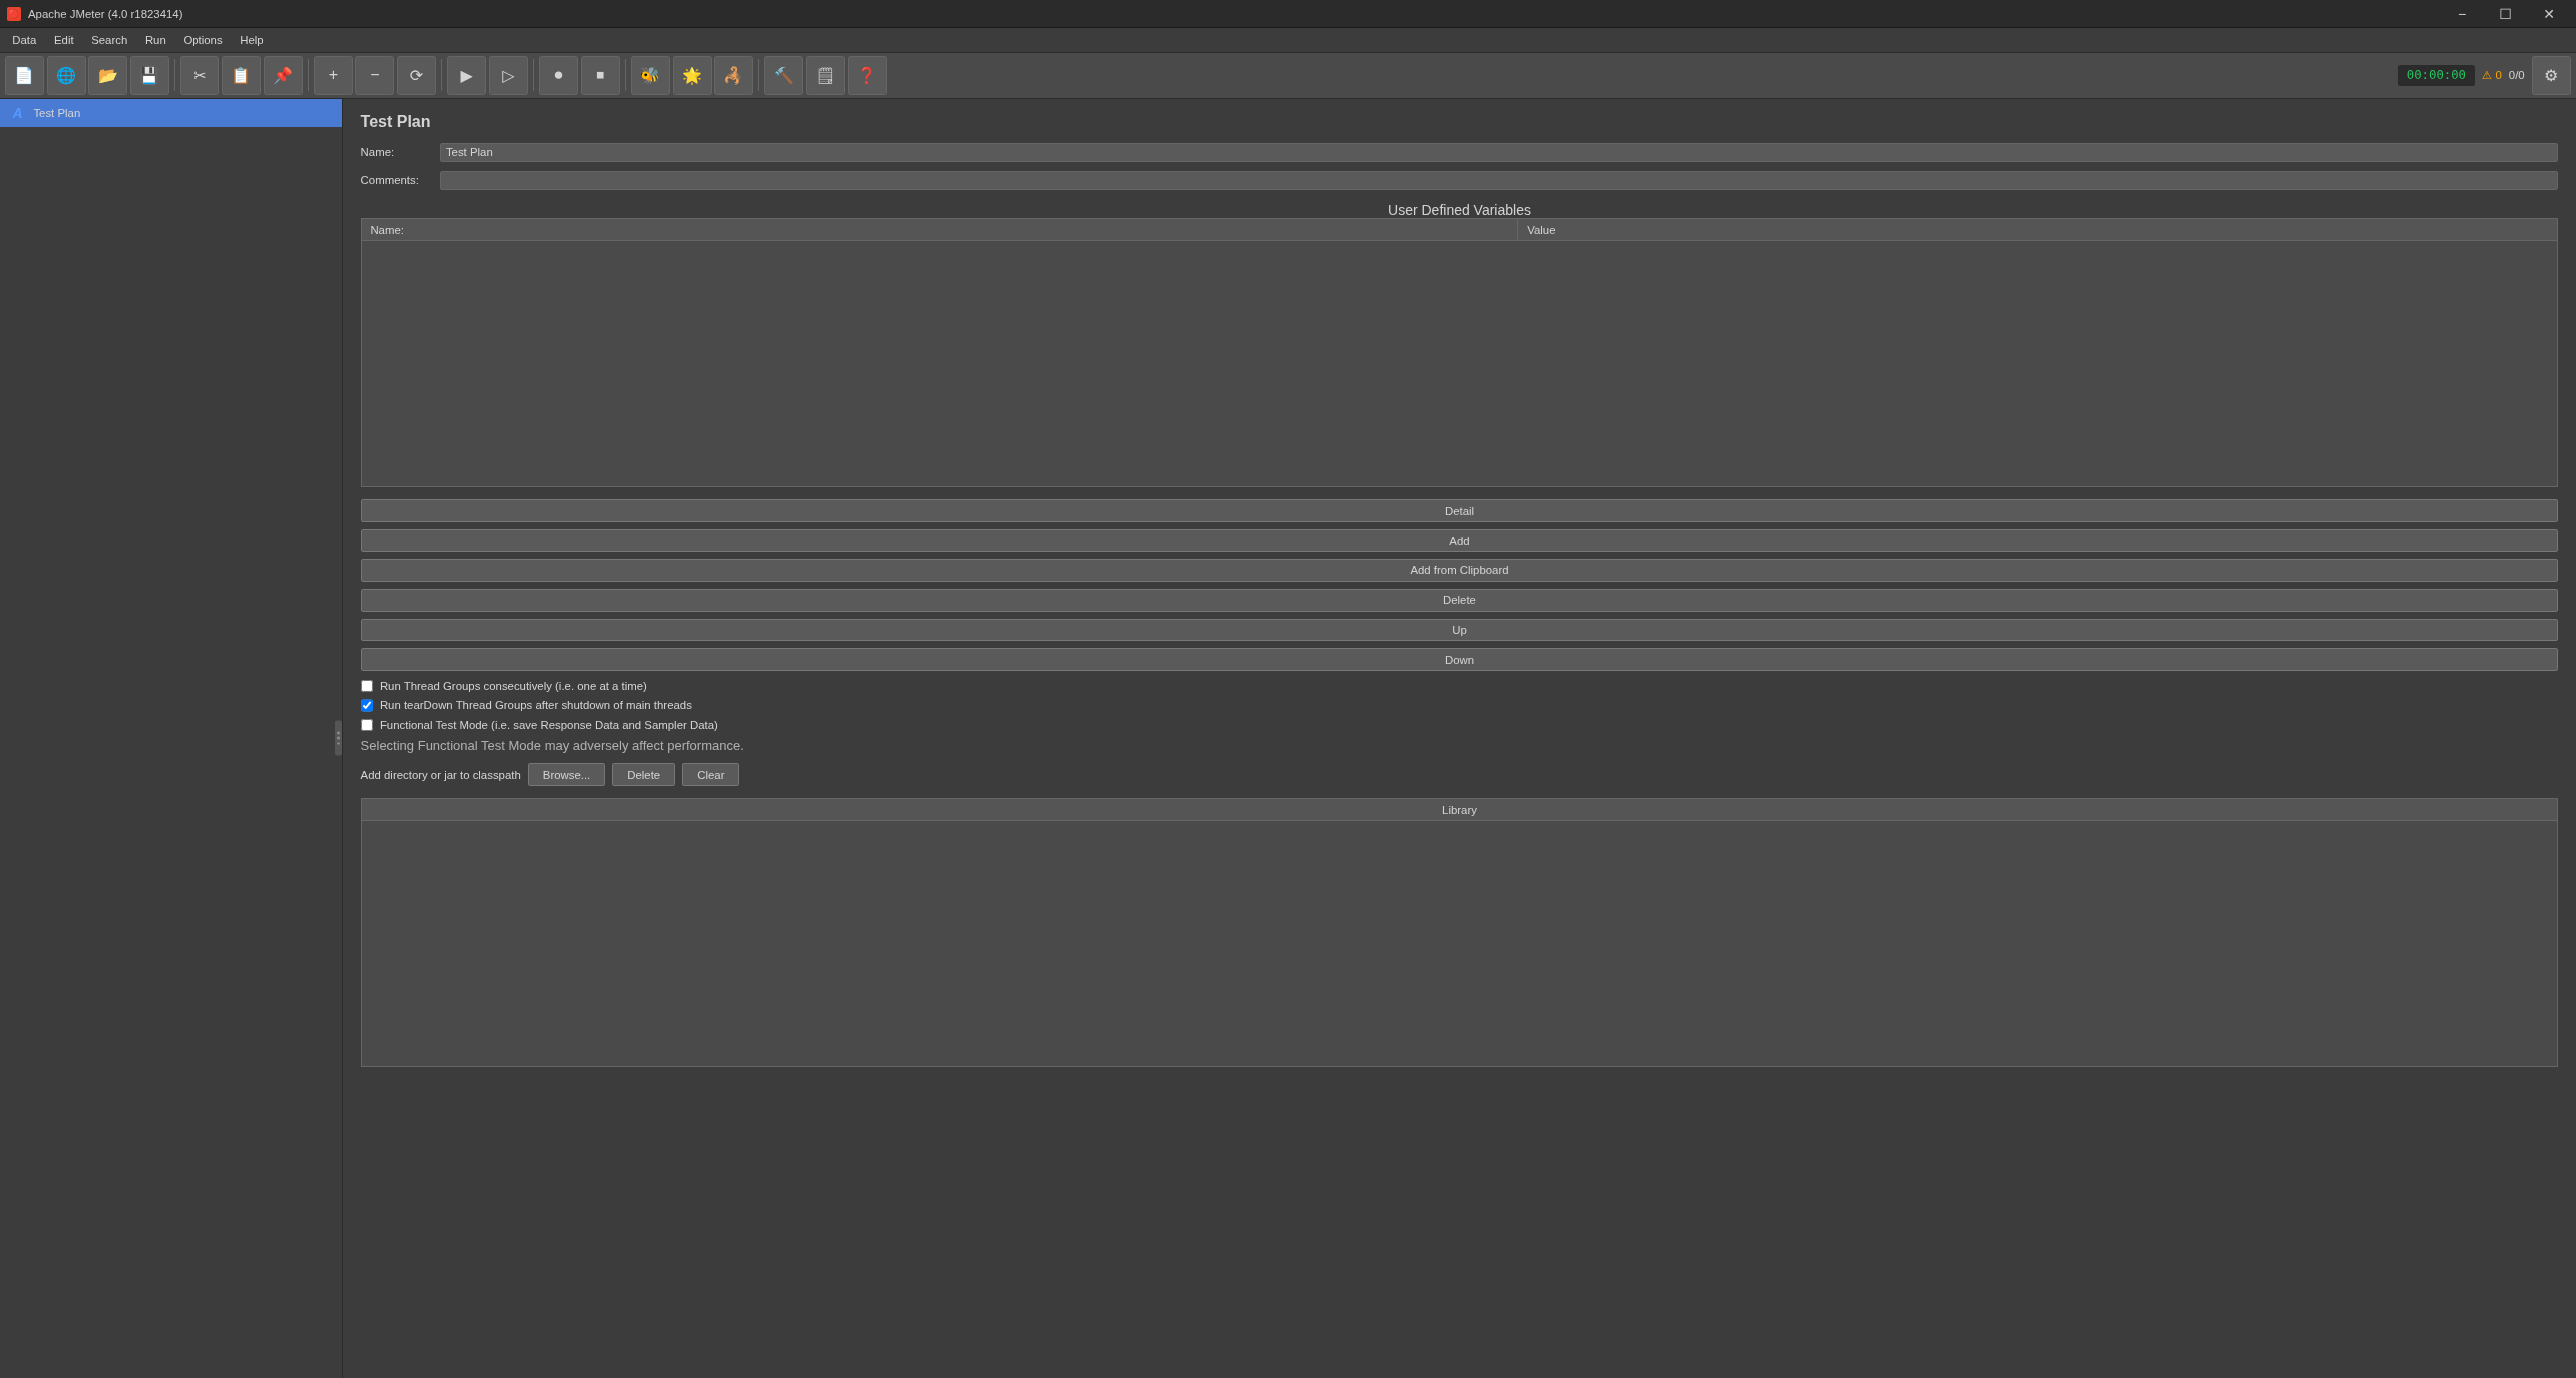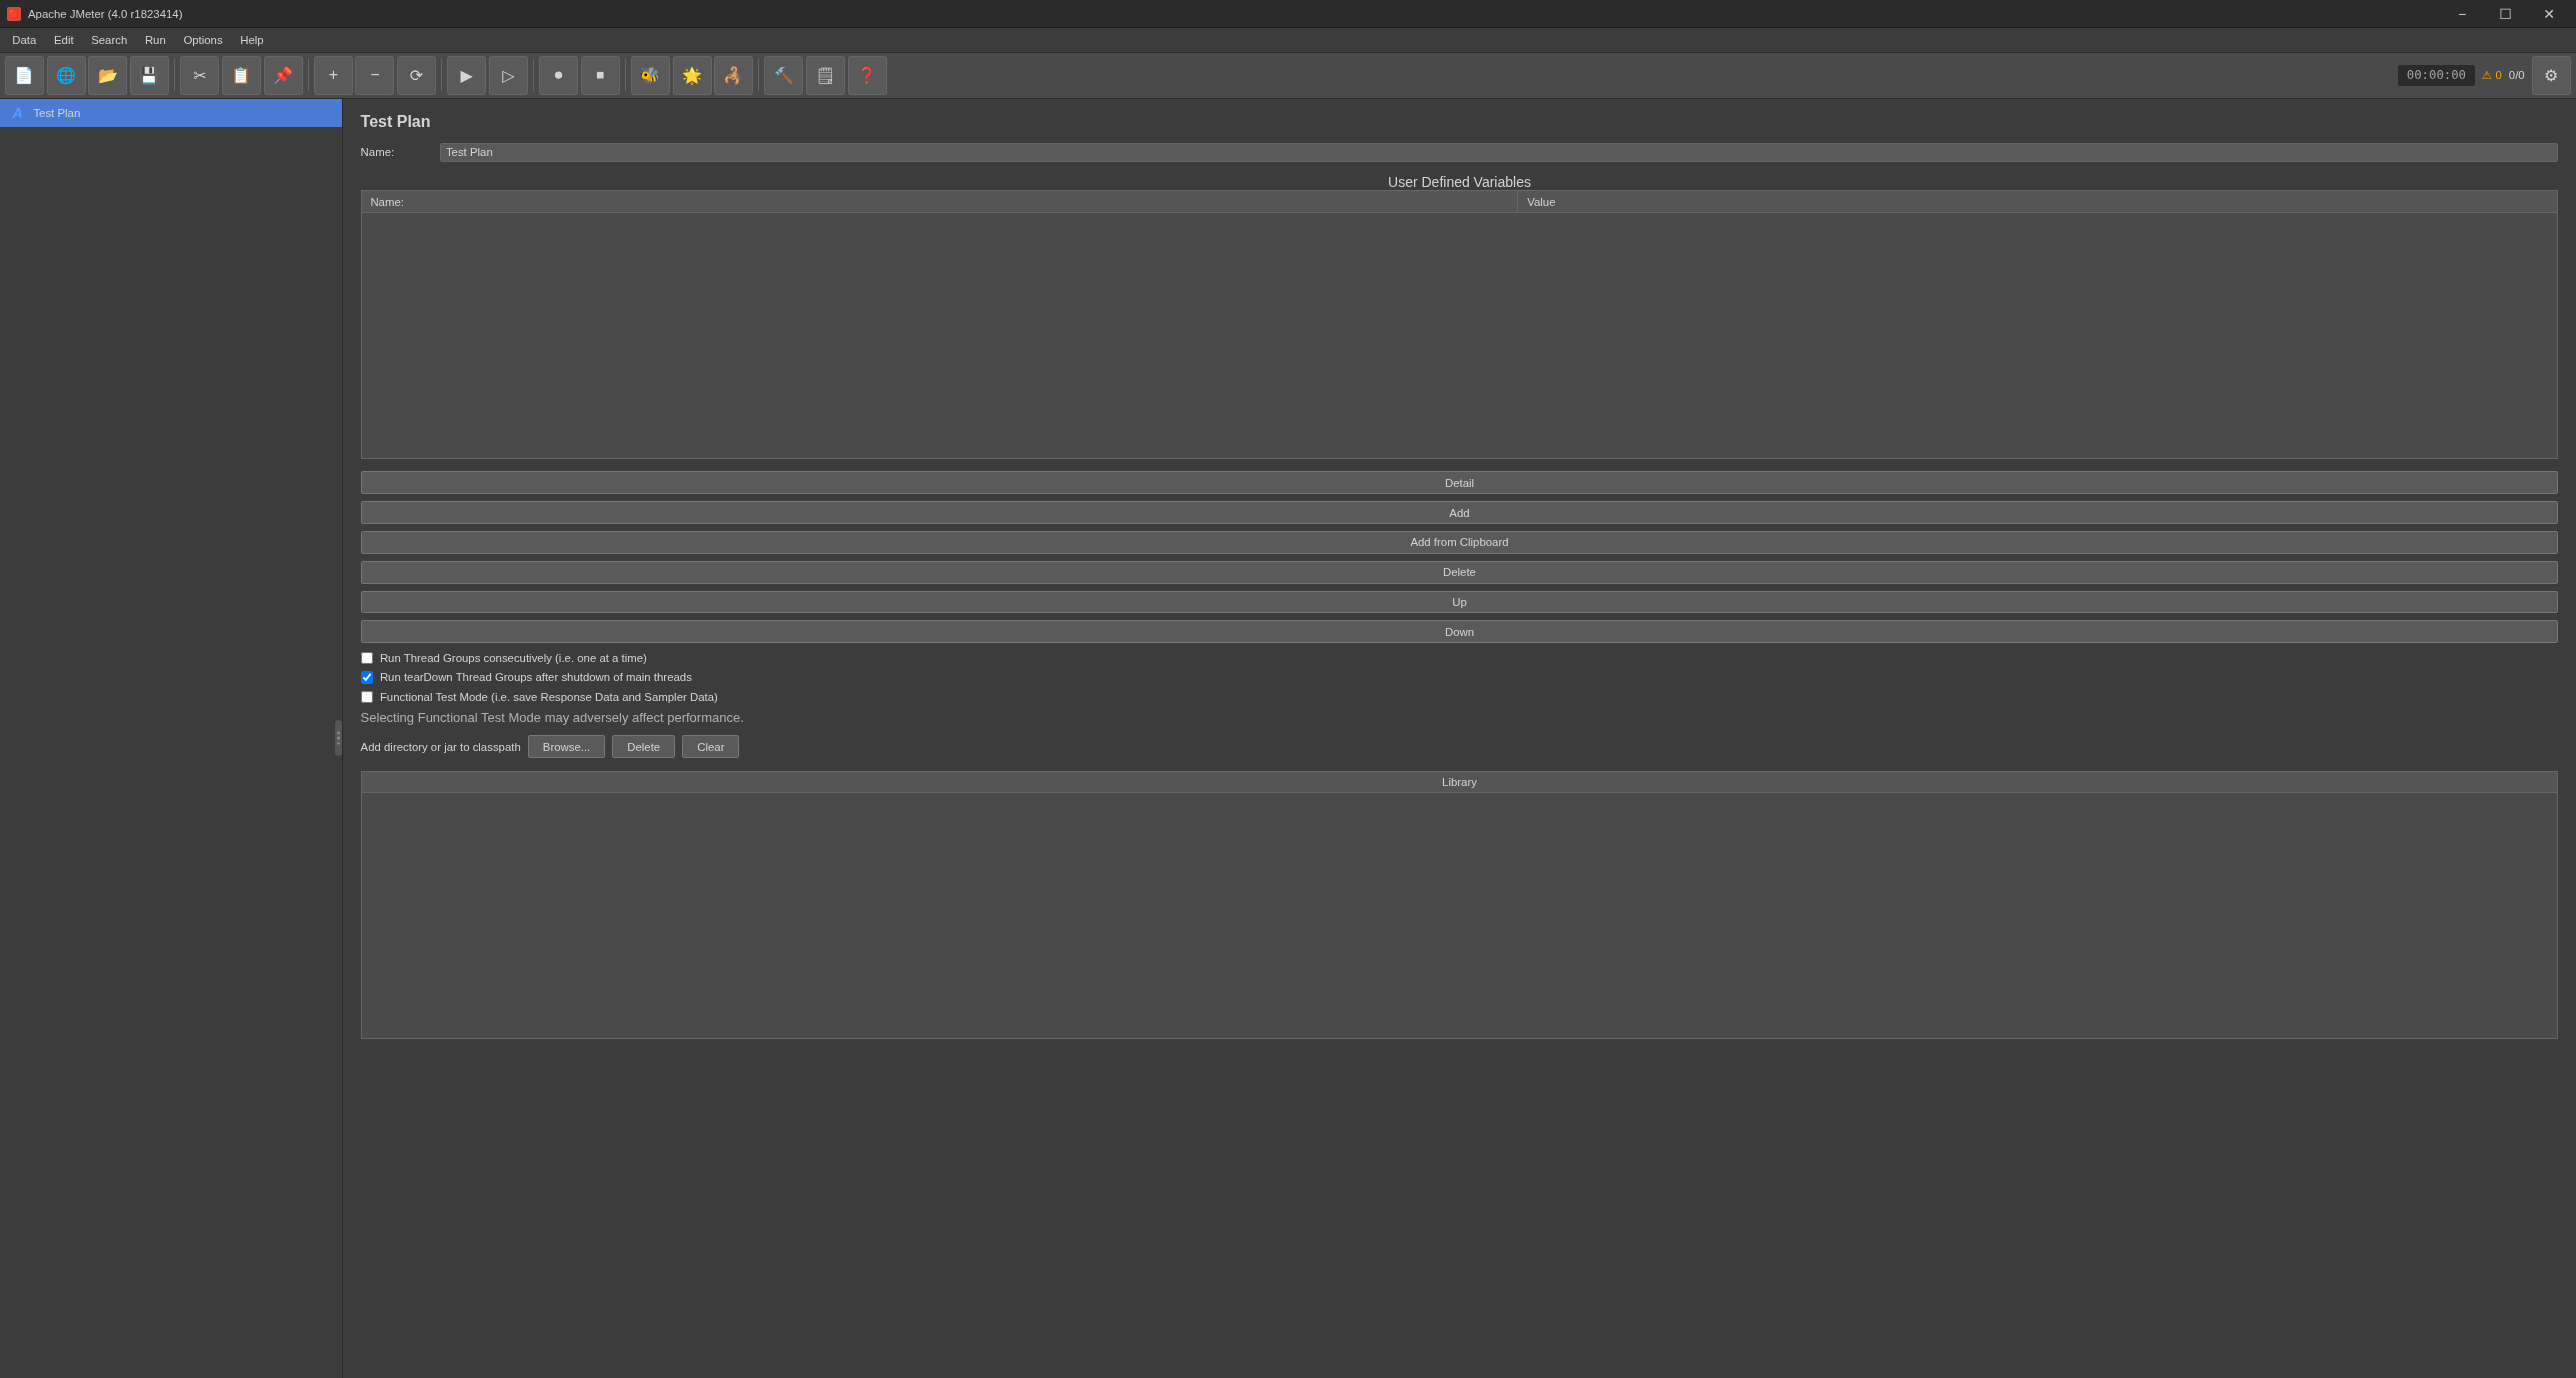--- a/index.html
+++ b/index.html
@@ -113,21 +113,21 @@
       gap: 7px;
       color: #d4d4d4;
       font-size: 11.4px;
     }
     .timer-display {
       background: #2b2b2b;
       padding: 3.5px 8.8px;
       border-radius: 2.6px;
       font-family: monospace;
       font-size: 12.3px;
-      color: #a3a3a3;
+      color: #22c55e;
       text-align: right;
     }
     .warning-badge {
       display: flex;
       align-items: center;
       gap: 3.5px;
       color: #ffa500;
       font-size: 11.4px;
     }
 
@@ -405,20 +405,24 @@
   <div class="content-area">
     <div class="panel">
 
       <div class="panel-title">Test Plan</div>
 
       <div class="field-row">
         <span class="field-label">Name:</span>
         <input class="field-input" type="text" value="Test Plan" style="">
       </div>
 
+      <div class="field-row">
+        <span class="field-label">Comments:</span>
+        <input class="field-input" type="text" style="">
+      </div>
 
       <div class="udv-section">
         <div class="udv-title">User Defined Variables</div>
         <table class="udv-table">
           <thead>
             <tr>
               <th>Name:</th>
               <th>Value</th>
             </tr>
           </thead>

